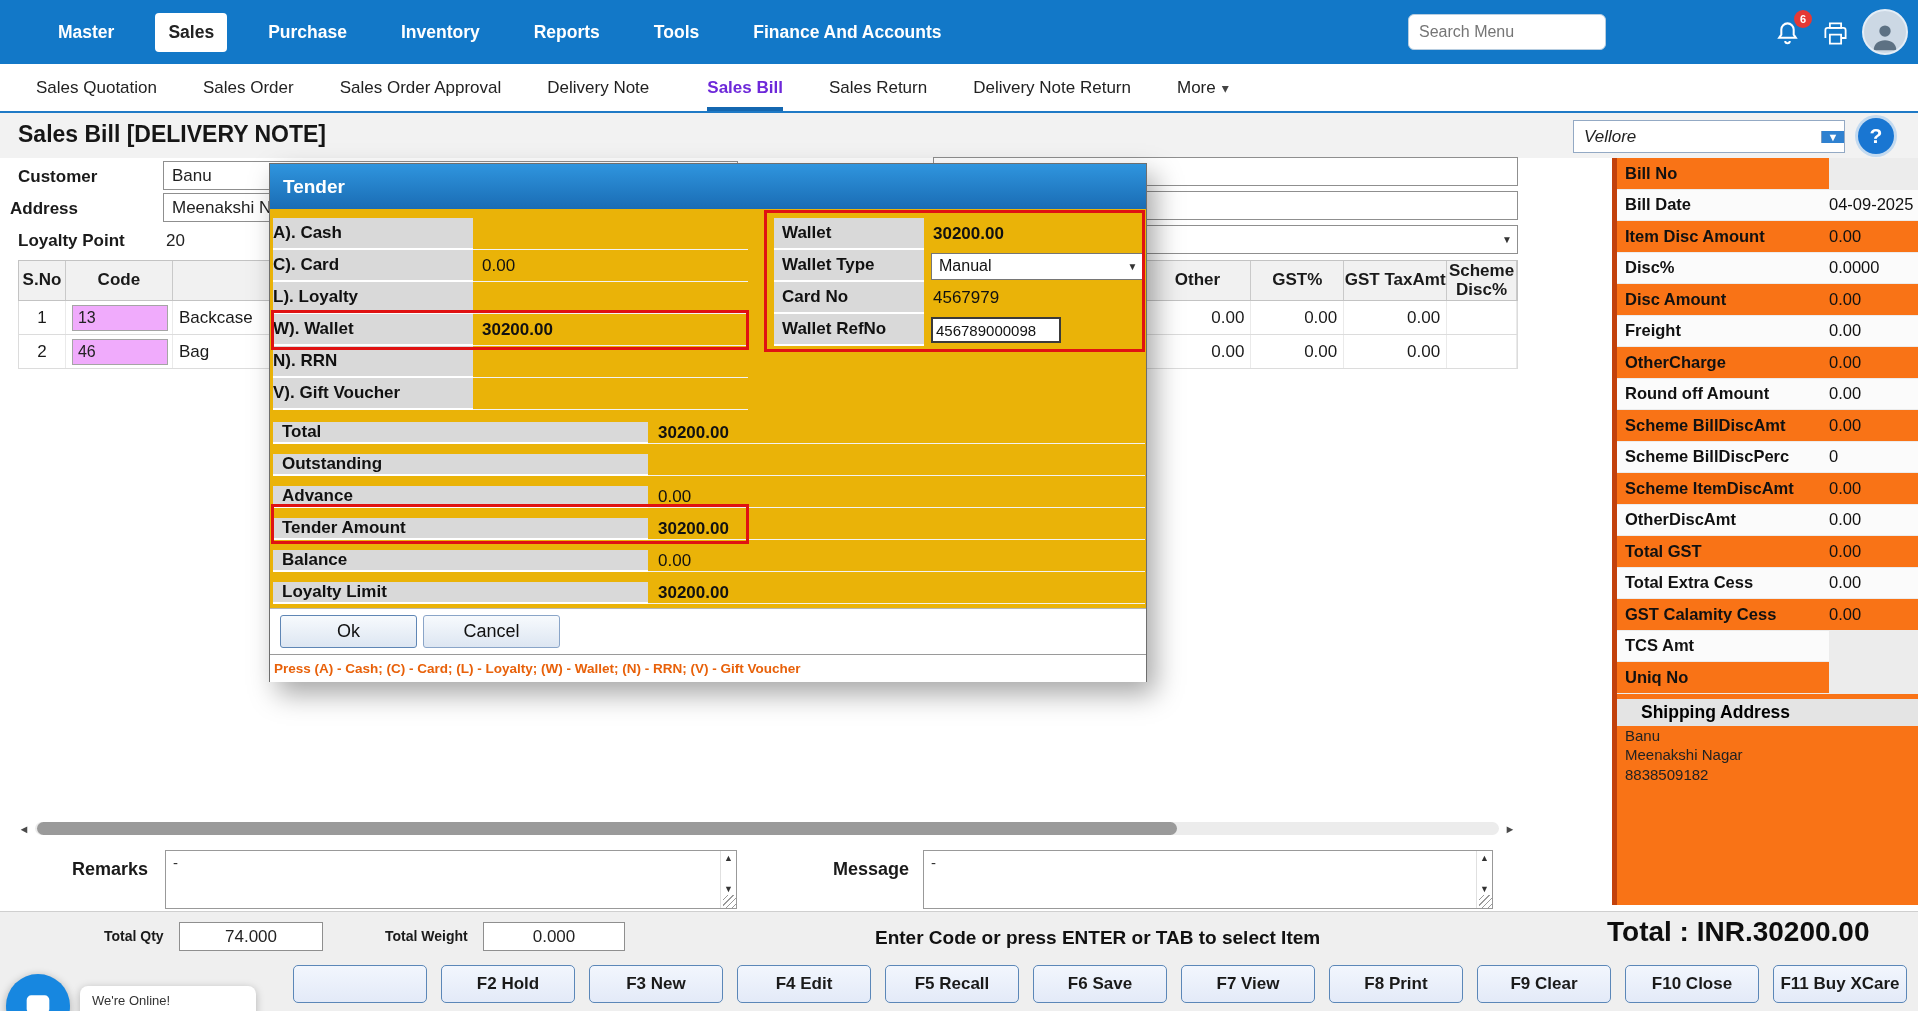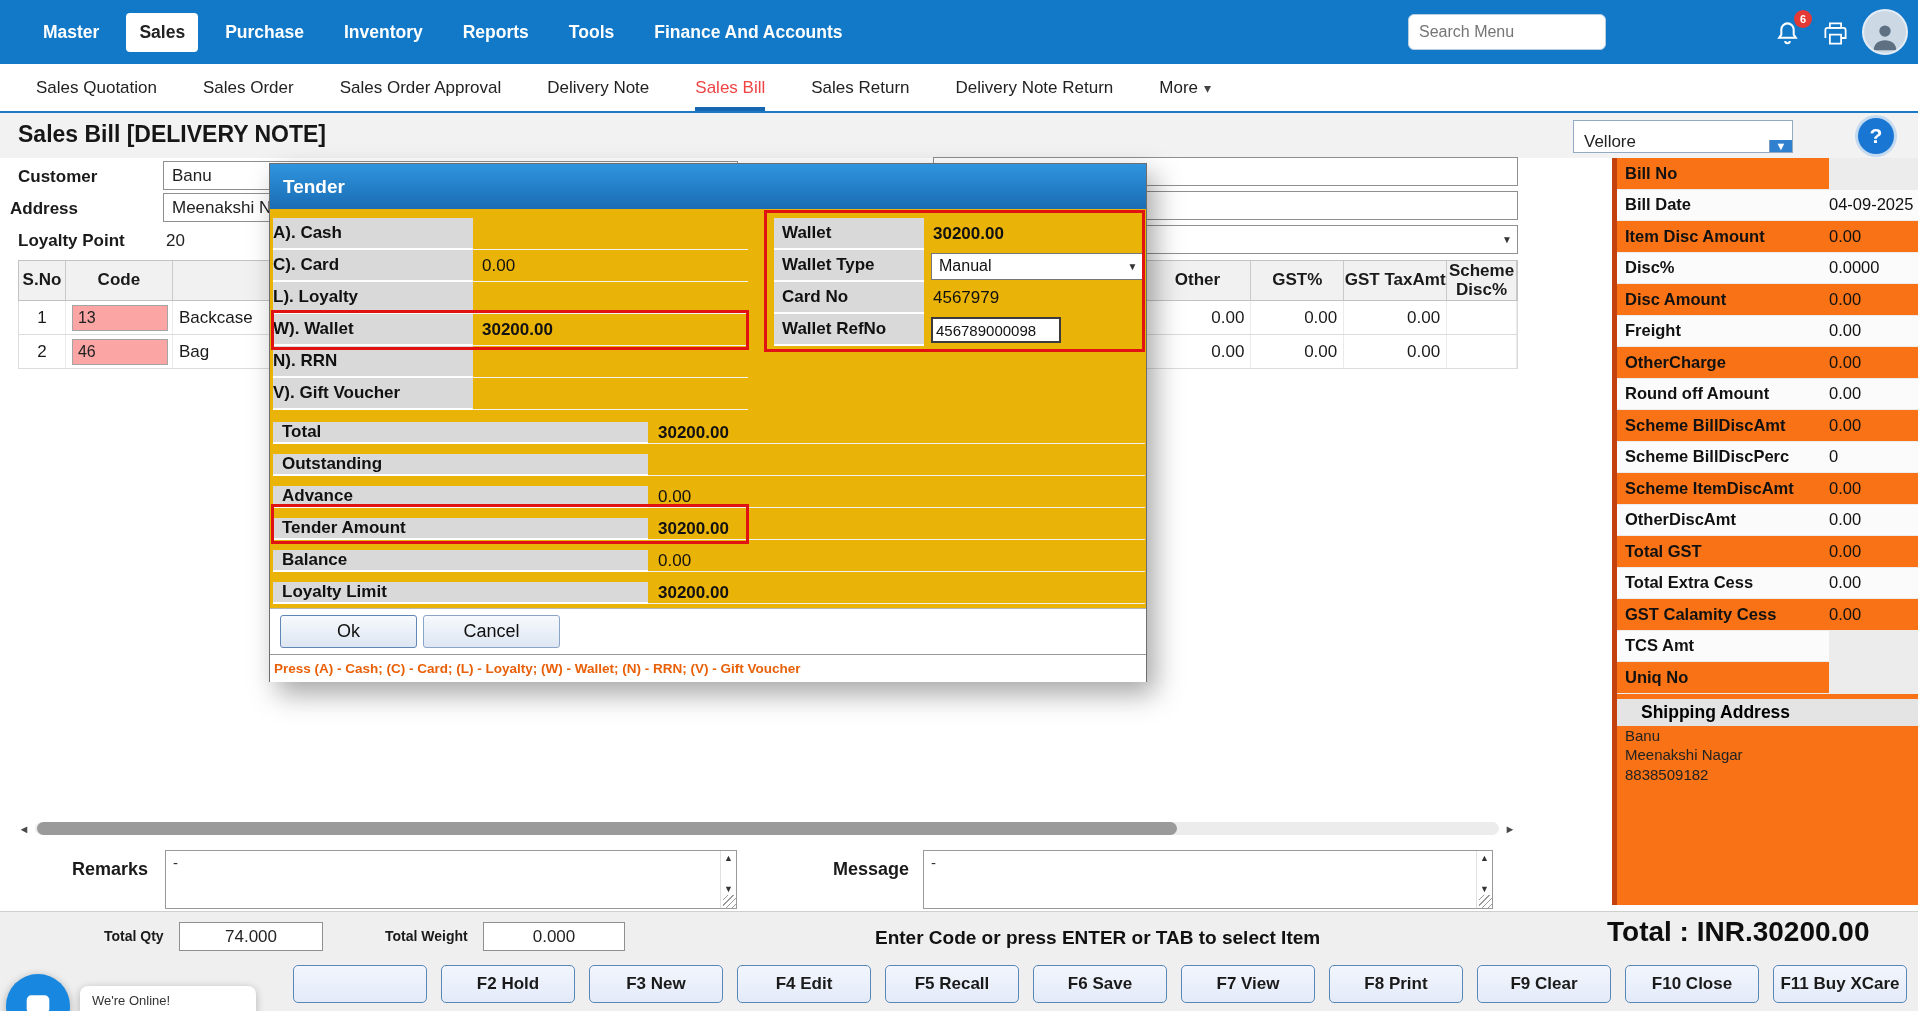--- a/index.html
+++ b/index.html
@@ -2,40 +2,40 @@
 <html><head>
 <meta charset="utf-8">
 <style>
   * { margin:0; padding:0; box-sizing:border-box; }
   html,body { background:#8a8a8a; }
   body { font-family:"Liberation Sans", sans-serif; }
   #screen { position:relative; width:1918px; height:1011px; background:#fff; overflow:hidden; }
 
   
   .topbar { position:absolute; left:0; top:0; width:100%; height:64px; background:#1278c8; z-index:10; }
-  .topnav { position:absolute; left:30px; top:0; height:64px; display:flex; align-items:center; gap:14px; }
+  .topnav { position:absolute; left:45px; top:0; height:64px; display:flex; align-items:center; gap:28px; }
   .topnav-item { color:#fff; font-size:17.5px; font-weight:700; padding:9px 13px; border-radius:4px; cursor:pointer; white-space:nowrap; }
   .topnav-item.active { background:#fff; color:#222; }
   .search-box { position:absolute; left:1408px; top:14px; width:198px; height:36px; border:1px solid #b7cde0; border-radius:6px; padding:0 10px; font-size:16px; font-family:inherit; color:#333; }
   .icon-btn { position:absolute; top:16px; width:34px; height:34px; display:flex; align-items:center; justify-content:center; cursor:pointer; }
   .icon-btn.bell { left:1770px; }
   .icon-btn.printer { left:1818px; }
   .badge { position:absolute; top:-6px; right:-8px; min-width:18px; height:18px; background:#e53935; color:#fff; font-size:11px; font-weight:700; border-radius:9px; display:flex; align-items:center; justify-content:center; padding:0 4px; }
   .avatar { position:absolute; left:1862px; top:9px; width:46px; height:46px; border-radius:50%; background:#ccd8e4; border:2px solid #e4edf6; display:flex; align-items:flex-end; justify-content:center; overflow:hidden; cursor:pointer; }
 
   
   .subnav { position:absolute; left:0; top:64px; width:100%; height:49px; background:#fff; border-bottom:2px solid #1f7ac6; display:flex; align-items:stretch; gap:46px; padding-left:36px; z-index:9; }
   .subnav-item { display:flex; align-items:center; gap:6px; font-size:17px; color:#222; cursor:pointer; white-space:nowrap; }
-  .subnav-item.active { color:#ef4444; font-weight:400; box-shadow:inset 0 -4px 0 #1467b0; }
+  .subnav-item.active { color:#6d28d9; font-weight:700; box-shadow:inset 0 -4px 0 #1467b0;margin-left:12px; }
   .chev { font-size:14px; color:#444; }
 
   
   .titlebar { position:absolute; left:0; top:113px; width:100%; height:45px; background:#f2f2f2; }
   .page-title { position:absolute; left:18px; top:121px; font-size:23px; font-weight:700; color:#161616; }
-  .branch-combo { position:absolute; left:1573px; top:120px; width:220px; height:33px; background:#fff; border:1px solid #93a9c4; display:flex; align-items:flex-end; cursor:pointer; }
+  .branch-combo { position:absolute; left:1573px; top:120px; width:272px; height:33px; background:#fff; border:1px solid #93a9c4; display:flex; align-items:center; cursor:pointer;font-style:italic; }
   .branch-combo .txt { flex:1; display:flex; align-items:center; padding:0 10px; font-size:17px; color:#222; }
   .branch-combo .arrow { width:23px; background:#2f81d0; color:#fff; font-size:11px; display:flex; align-items:center; justify-content:center; border-left:1px solid #7d9cc0; }
   .help-btn { position:absolute; left:1858px; top:118px; width:36px; height:36px; border-radius:50%; background:#1976d2; color:#fff; font-size:21px; font-weight:700; display:flex; align-items:center; justify-content:center; cursor:pointer; box-shadow:0 0 0 3px #c3daf0; }
 
   
   .flabel { position:absolute; font-size:17px; font-weight:700; color:#1a1a1a; }
   .finput { position:absolute; height:29px; border:1px solid #8f8f8f; background:#fff; font-size:17px; font-family:inherit; padding:0 8px; color:#222; }
   .fval { position:absolute; font-size:17px; color:#222; }
   .fcombo { position:absolute; height:29px; border:1px solid #8f8f8f; background:#fff; display:flex; align-items:stretch; cursor:pointer; }
   .fcombo .txt { flex:1; display:flex; align-items:center; padding:0 8px; font-size:16px; color:#222; }
@@ -47,21 +47,21 @@
   .t-head .c { display:flex; align-items:center; justify-content:center; border-right:1px solid #c9c9c9; text-align:center; line-height:1.1; }
   .t-row { display:flex; height:34px; border:1px solid #dcdcdc; border-top:none; background:#fff; }
   .t-row .c { display:flex; align-items:center; border-right:1px solid #eaeaea; padding:0 6px; }
   .c-sno { width:47px; justify-content:center; }
   .c-code { width:107px; }
   .c-name { width:973px; }
   .c-other { width:107px; justify-content:flex-end; }
   .c-gst { width:93px; justify-content:flex-end; }
   .c-gsttax { width:103px; justify-content:flex-end; }
   .c-scheme { width:70px; justify-content:center; }
-  .code-box { width:96px; height:26px; background:#fca5a5; border:1px solid #a5a5a5; font-size:16px; padding:0 5px; font-family:inherit; color:#222; }
+  .code-box { width:96px; height:26px; background:#f0abfc; border:1px solid #a5a5a5; font-size:16px; padding:0 5px; font-family:inherit; color:#222; }
 
   
   .hscroll { position:absolute; left:16px; top:820px; width:1502px; height:17px; display:flex; align-items:center; }
   .hs-arrow { width:16px; font-size:11px; color:#4a4a4a; text-align:center; cursor:pointer; }
   .hs-track { flex:1; height:13px; background:#ececec; border-radius:7px; margin:0 3px; position:relative; }
   .hs-thumb { position:absolute; left:2px; top:0; height:13px; width:1140px; background:#9a9a9a; border-radius:7px; cursor:grab; }
 
   
   .ta-label { position:absolute; font-size:18px; font-weight:700; color:#1a1a1a; text-align:right; }
   .ta-wrap { position:absolute; top:850px; height:59px; border:1px solid #999; background:#fff; }

